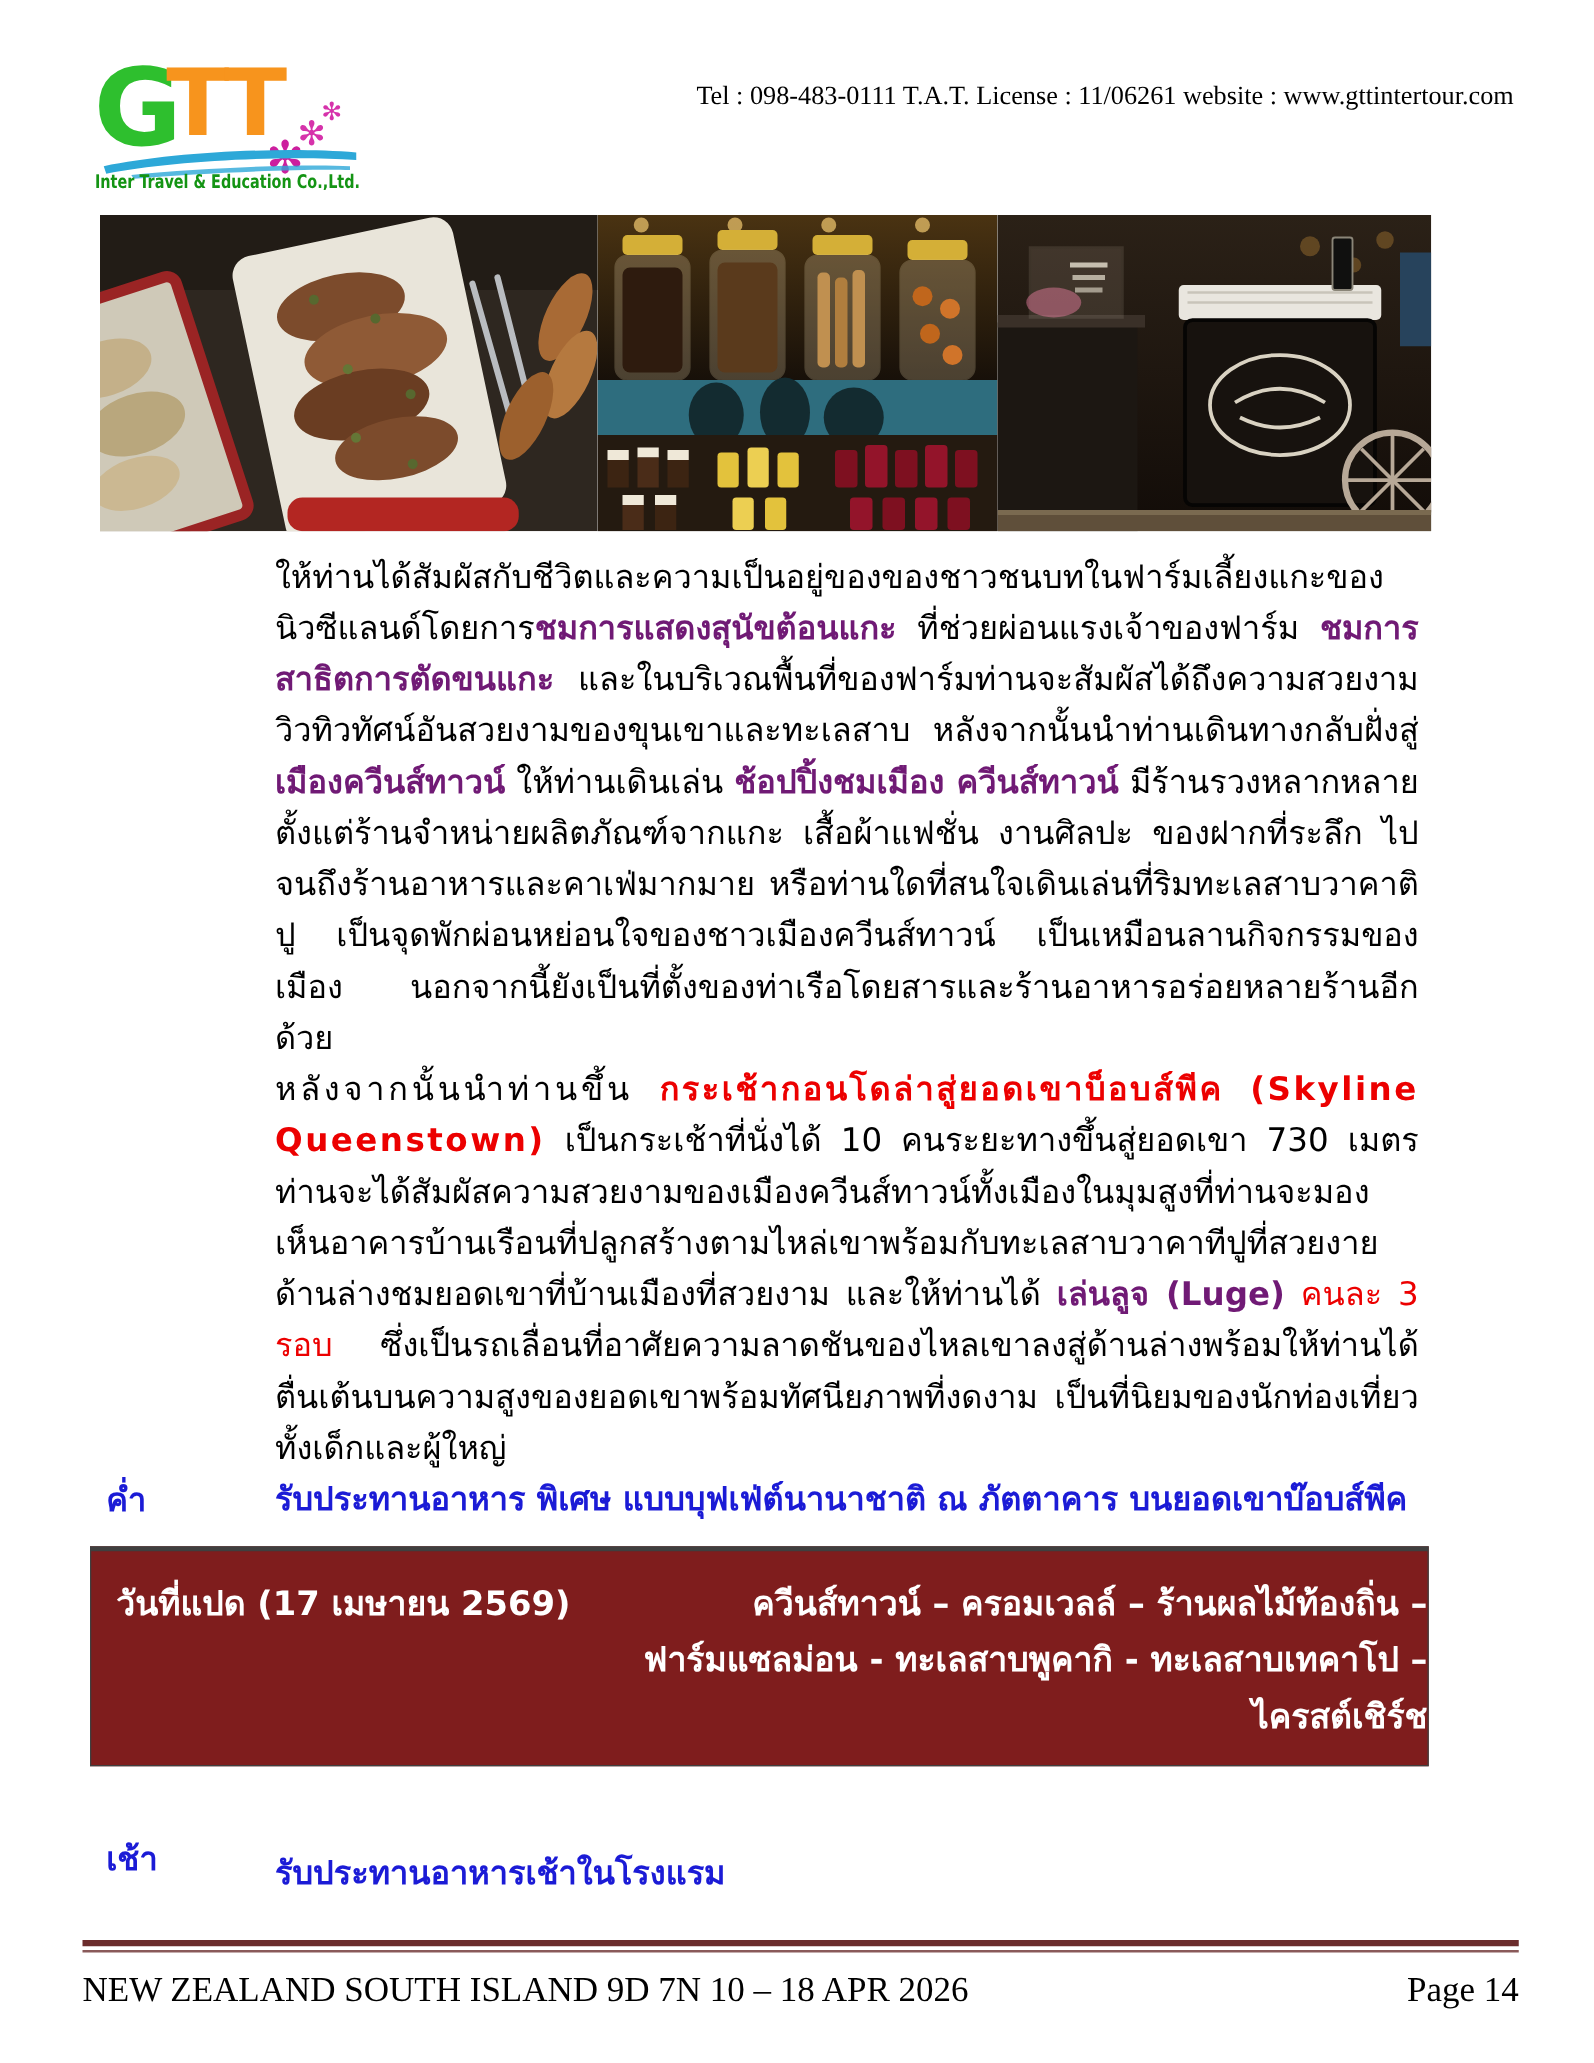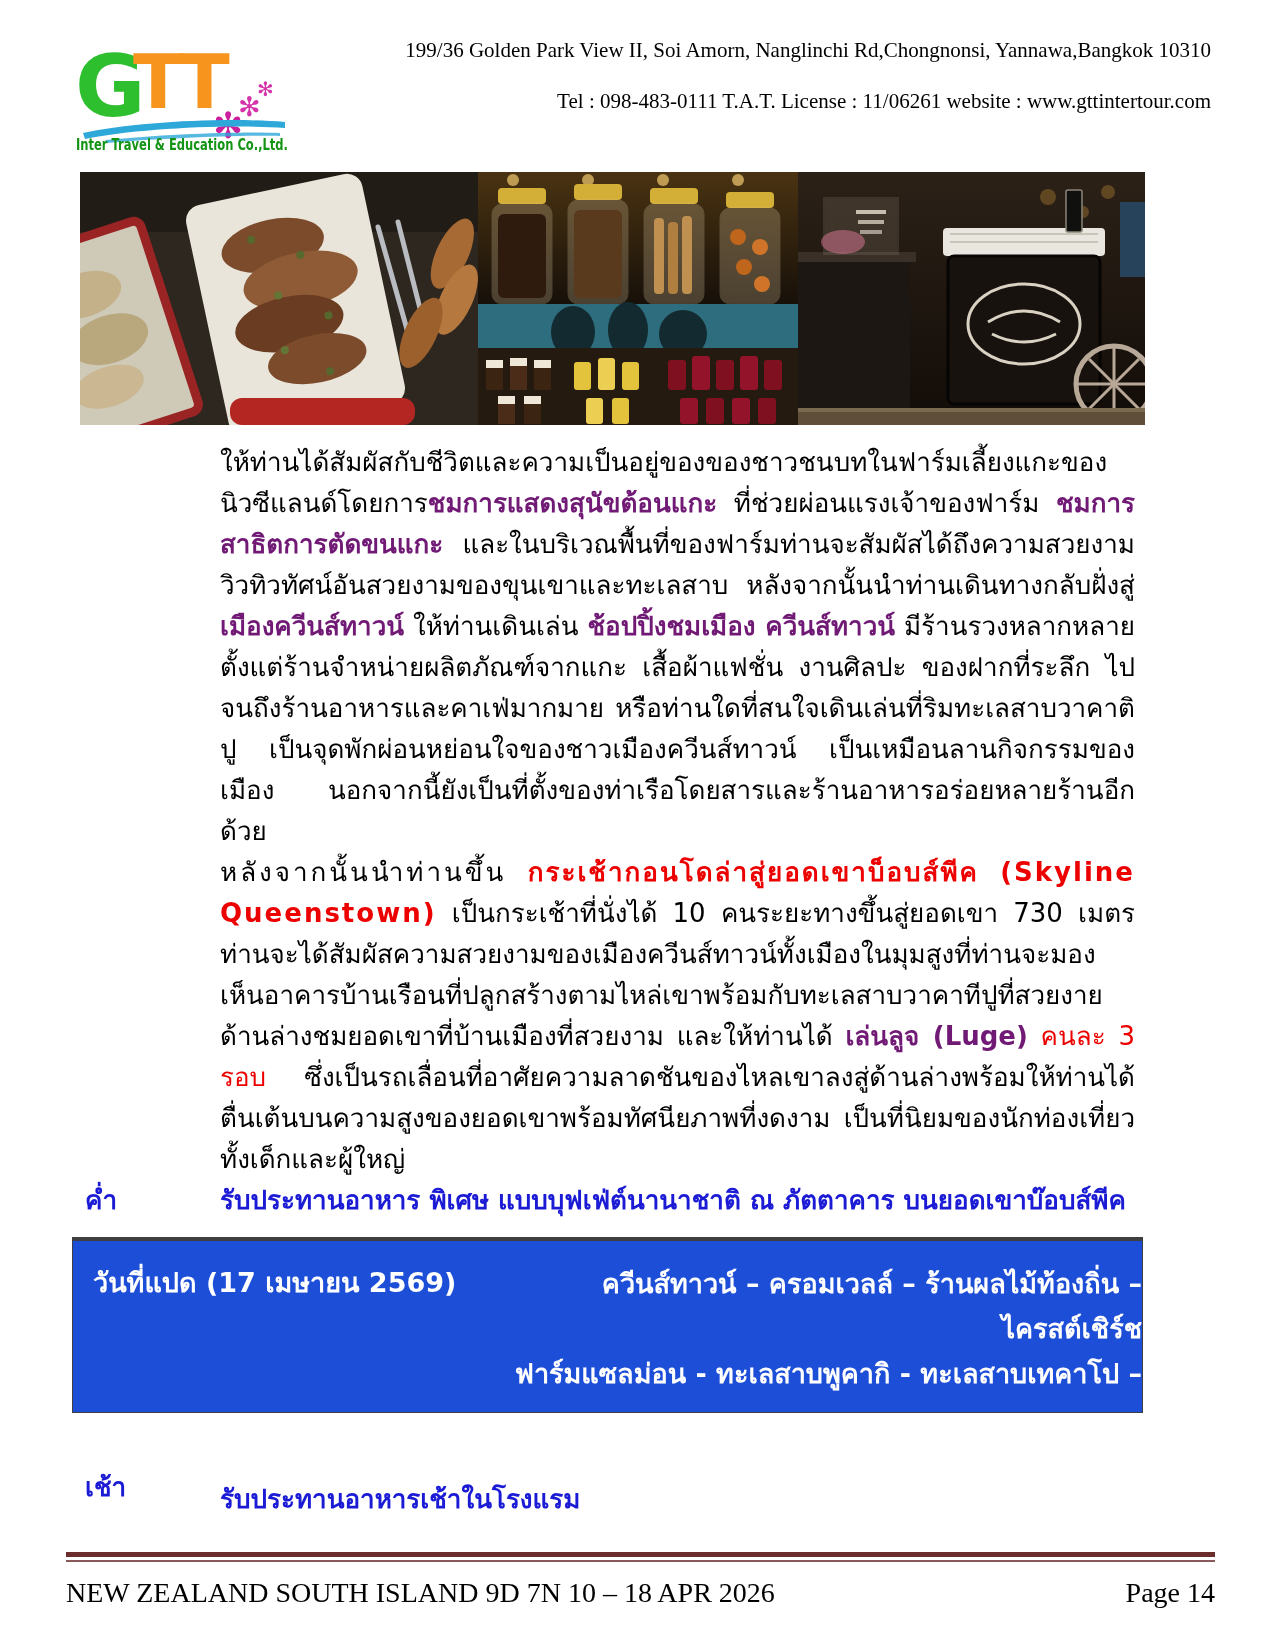--- a/index.html
+++ b/index.html
@@ -25,21 +25,21 @@
   .run-red-bold-spaced{color:#ec0000;font-weight:bold;letter-spacing:2px;}
   .run-blue-bold{color:#1b1bd6;font-weight:bold;margin-top:12px;}
   .run-darkred-bold{color:#c00000;font-weight:bold;}
   
   .srow{display:flex;margin-left:85px;font-size:26px;line-height:41px;}
   .srow .lbl{width:135px;flex:0 0 auto;font-weight:bold;color:#1b1bd6;font-family:Liberation Serif, serif;}
   .srow .val{width:915px;}
   
   .daytable{
     display:flex;margin:16px 0 16px 72px;width:1071px;box-sizing:border-box;
-    background:#1d4ed8;border:1px solid #3f3f3f;border-top:4px solid #3f3f3f;
+    background:#7f1d1d;border:1px solid #3f3f3f;border-top:4px solid #3f3f3f;
     color:#fff;font-weight:bold;font-size:27px;padding:14px 0 16px 0;
   }
   .daytable .date{width:392px;flex:0 0 auto;padding:6px 0 0 20px;box-sizing:border-box;}
   .daytable .route{flex:1;padding-top:6px;line-height:45px;text-align:right;}
   
   .morning{margin-top:54px;}
   
   .footer{position:absolute;left:66px;right:60px;top:1552px;}
   .rule-thick{height:5px;background:#6b2c2c;}
   .rule-thin{height:2px;background:#8a5a5a;margin-top:3px;}
@@ -61,21 +61,20 @@
           <text x="182" y="62" font-size="20" fill="#d633ab">✻</text>
         </g>
         <g>
           <path d="M8,99 C60,88 150,83 210,88 L210,94 C150,90 60,95 10,105 Z" fill="#2da8d8"></path>
           <path d="M30,106 C90,100 170,97 205,99 L205,102 C168,101 90,104 32,109 Z" fill="#2da8d8" opacity="0.8"></path>
         </g>
         <text x="1" y="116" font-family="DejaVu Sans, sans-serif" font-size="15" font-weight="bold" fill="#149414" textLength="212" lengthAdjust="spacingAndGlyphs">Inter Travel &amp; Education Co.,Ltd.</text>
       </svg>
     </div>
     <div class="addr">
-      <div class="l1">199/36 Golden Park View II, Soi Amorn, Nanglinchi Rd,Chongnonsi, Yannawa,Bangkok 10310</div>
       <div class="l2">Tel : 098-483-0111 T.A.T. License : 11/06261 website : www.gttintertour.com</div>
     </div>
   </div>
 
   <div class="photos">
 
     <svg width="398" viewBox="0 0 398 253" preserveAspectRatio="none">
       <rect width="398" height="253" fill="#2e2720"></rect>
       <rect x="0" y="0" width="398" height="60" fill="#221c16"></rect>
       <g transform="rotate(-18 50 150)">
@@ -245,22 +244,22 @@
     <div class="val"><span class="run-blue-bold">รับประทานอาหาร พิเศษ แบบบุฟเฟ่ต์นานาชาติ ณ ภัตตาคาร บนยอดเขาบ๊อบส์พีค</span></div>
   </div>
   <div class="srow">
     <div class="lbl"></div>
   </div>
 
   <div class="daytable">
     <div class="date">วันที่แปด (17 เมษายน 2569)</div>
     <div class="route">
         <div>ควีนส์ทาวน์ – ครอมเวลล์ – ร้านผลไม้ท้องถิ่น –</div>
+        <div>ฟาร์มแซลม่อน - ทะเลสาบพูคากิ - ทะเลสาบเทคาโป –</div>
         <div>ไครสต์เชิร์ช</div>
-        <div>ฟาร์มแซลม่อน - ทะเลสาบพูคากิ - ทะเลสาบเทคาโป –</div>
       </div>
   </div>
 
   <div class="srow morning">
     <div class="lbl">เช้า</div>
     <div class="val run-blue-bold">รับประทานอาหารเช้าในโรงแรม</div>
   </div>
 
   <div class="footer">
     <div class="rule-thick"></div>

